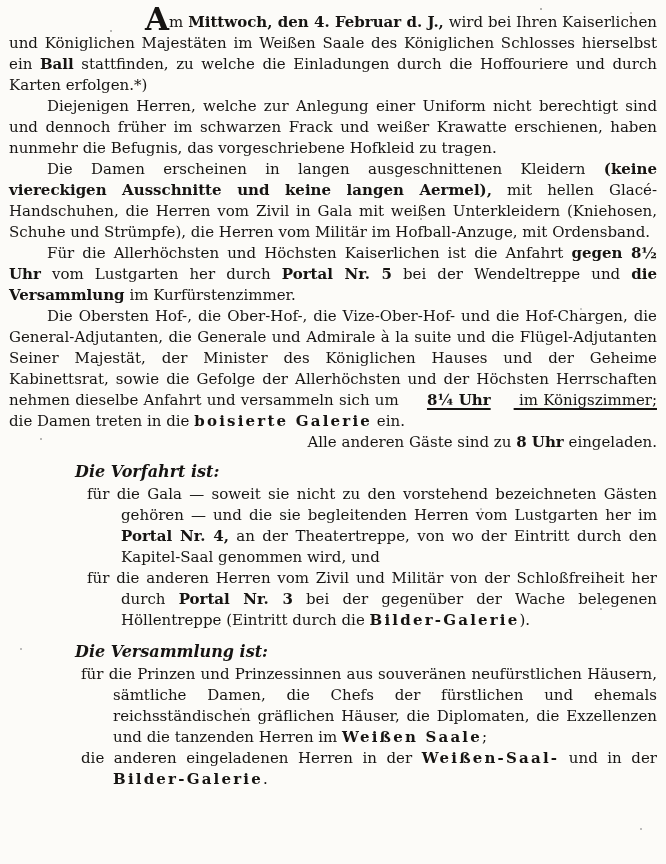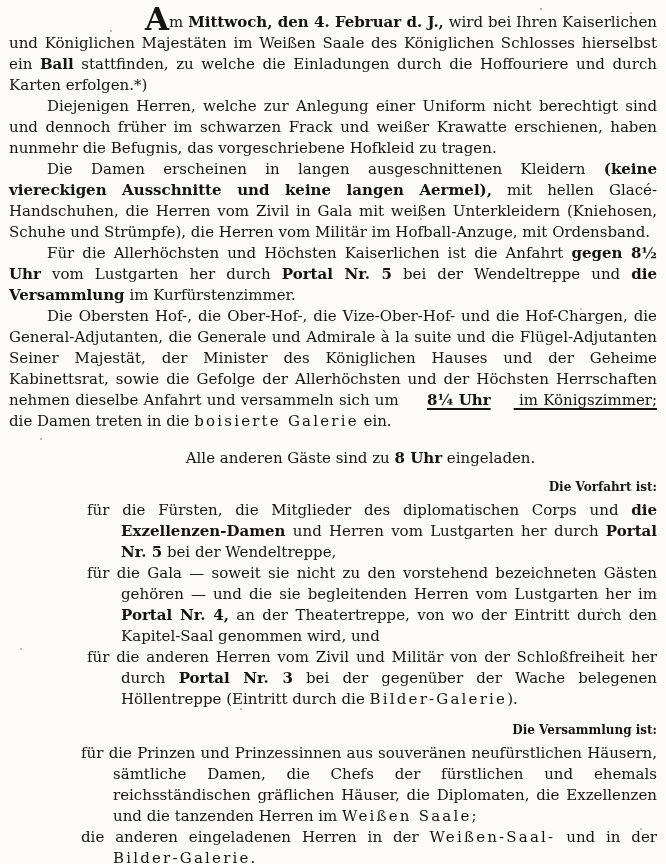--- a/index.html
+++ b/index.html
@@ -9,28 +9,28 @@
     color:#161412;
     font-family:"DejaVu Serif","Liberation Serif",serif;
     font-size:15px;line-height:21px;
     position:relative;
     overflow:hidden;
   }
   .page{padding:12px 9px 0 9px;}
   p{margin:0;text-align:justify;}
   .p1{text-indent:136px;}
   .p{text-indent:38px;}
-  .p6{text-indent:55px;margin-top:16px;text-align:center;}
-  .h{font-weight:700;margin:8px 0 2px 66px;font-size:12px;text-align:right;}
+  .p6{text-indent:55px;text-align:right;}
+  .h{font-weight:700;margin:8px 0 2px 66px;font-size:16px;text-align:left;font-style:italic;}
   .h2m{margin-top:10px;}
   .li1{padding-left:112px;text-indent:-34px;}
   .li2{padding-left:104px;text-indent:-32px;}
   .b{font-weight:700;}
   .u{text-decoration:underline;text-decoration-thickness:1.5px;text-underline-offset:3px;margin-left:23px;}
-  .sp{letter-spacing:2.2px;font-weight:400;}
+  .sp{letter-spacing:2.2px;font-weight:700;}
   .init{font-size:31px;font-weight:700;line-height:0;vertical-align:-3px;}
   
   .speck{position:absolute;width:2px;height:2px;background:#444;border-radius:50%;top:8px;left:540px;opacity:.55;
     box-shadow: -430px 22px 0 #555, 90px 4px 0 #666, -120px 210px 0 #555, 250px 370px 0 #666,
     -500px 430px 0 #555, 60px 600px 0 #666, -300px 700px 0 #555, 100px 820px 0 #666,
     -60px 500px 0 #777, -520px 640px 0 #666, 40px 300px 0 #777, -250px 120px 0 #666;}
 </style>
 </head>
 <body>
 
@@ -38,21 +38,20 @@
 
 <div class="page">
   <p class="p1"><span class="init">A</span><span>m </span><span class="b">Mittwoch, den 4. Februar d. J.,</span><span> wird bei Ihren Kaiserlichen und Königlichen Majestäten im Weißen Saale des Königlichen Schlosses hierselbst ein </span><span class="b">Ball</span><span> stattfinden, zu welche die Einladungen durch die Hoffouriere und durch Karten erfolgen.*)</span></p>
   <p class="p"><span>Diejenigen Herren, welche zur Anlegung einer Uniform nicht berechtigt sind und dennoch früher im schwarzen Frack und weißer Krawatte erschienen, haben nunmehr die Befugnis, das vorgeschriebene Hofkleid zu tragen.</span></p>
   <p class="p"><span>Die Damen erscheinen in langen ausgeschnittenen Kleidern </span><span class="b">(keine viereckigen Ausschnitte und keine langen Aermel),</span><span> mit hellen Glacé-Handschuhen, die Herren vom Zivil in Gala mit weißen Unterkleidern (Kniehosen, Schuhe und Strümpfe), die Herren vom Militär im Hofball-Anzuge, mit Ordensband.</span></p>
   <p class="p"><span>Für die Allerhöchsten und Höchsten Kaiserlichen ist die Anfahrt </span><span class="b">gegen 8½ Uhr</span><span> vom Lustgarten her durch </span><span class="b">Portal Nr. 5</span><span> bei der Wendeltreppe und </span><span class="b">die Versammlung</span><span> im Kurfürstenzimmer.</span></p>
   <p class="p"><span>Die Obersten Hof-, die Ober-Hof-, die Vize-Ober-Hof- und die Hof-Chargen, die General-Adjutanten, die Generale und Admirale à la suite und die Flügel-Adjutanten Seiner Majestät, der Minister des Königlichen Hauses und der Geheime Kabinettsrat, sowie die Gefolge der Allerhöchsten und der Höchsten Herrschaften nehmen dieselbe Anfahrt und versammeln sich um </span><span class="b u">8¼ Uhr</span><span class="u"> im Königszimmer;</span><span> die Damen treten in die </span><span class="sp">boisierte Galerie</span><span> ein.</span></p>
   <p class="p6"><span>Alle anderen Gäste sind zu </span><span class="b">8 Uhr</span><span> eingeladen.</span></p>
 
   <p class="h">Die Vorfahrt ist:</p>
-  <p class="li1"><span>für die Fürsten, die Mitglieder des diplomatischen Corps und </span><span class="b">die Exzellenzen-Damen</span><span> und Herren vom Lustgarten her durch </span><span class="b">Portal Nr. 5</span><span> bei der Wendeltreppe,</span></p>
   <p class="li1"><span>für die Gala — soweit sie nicht zu den vorstehend bezeichneten Gästen gehören — und die sie begleitenden Herren vom Lustgarten her im </span><span class="b">Portal Nr. 4,</span><span> an der Theatertreppe, von wo der Eintritt durch den Kapitel-Saal genommen wird, und</span></p>
   <p class="li1"><span>für die anderen Herren vom Zivil und Militär von der Schloßfreiheit her durch </span><span class="b">Portal Nr. 3</span><span> bei der gegenüber der Wache belegenen Höllentreppe (Eintritt durch die </span><span class="sp">Bilder-Galerie</span><span>).</span></p>
 
   <p class="h h2m">Die Versammlung ist:</p>
   <p class="li2"><span>für die Prinzen und Prinzessinnen aus souveränen neufürstlichen Häusern, sämtliche Damen, die Chefs der fürstlichen und ehemals reichsständischen gräflichen Häuser, die Diplomaten, die Exzellenzen und die tanzenden Herren im </span><span class="sp">Weißen Saale</span><span>;</span></p>
   <p class="li2"><span>die anderen eingeladenen Herren in der </span><span class="sp">Weißen-Saal-</span><span> und in der </span><span class="sp">Bilder-Galerie</span><span>.</span></p>
 
 </div>
 
 </body></html>

